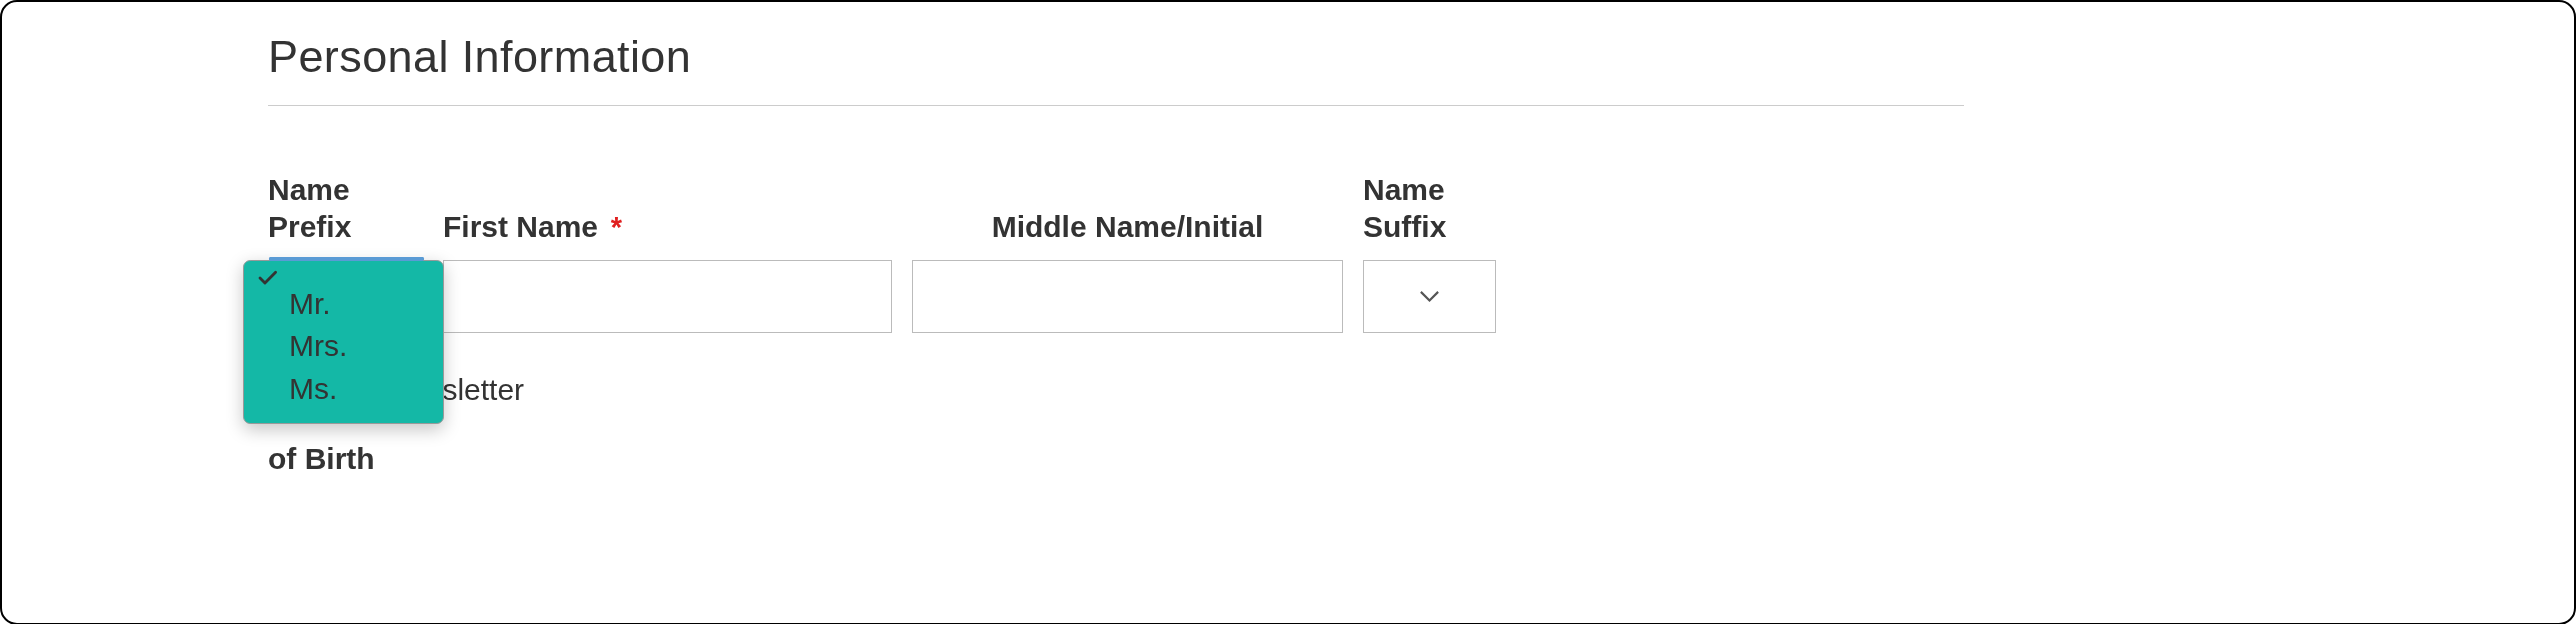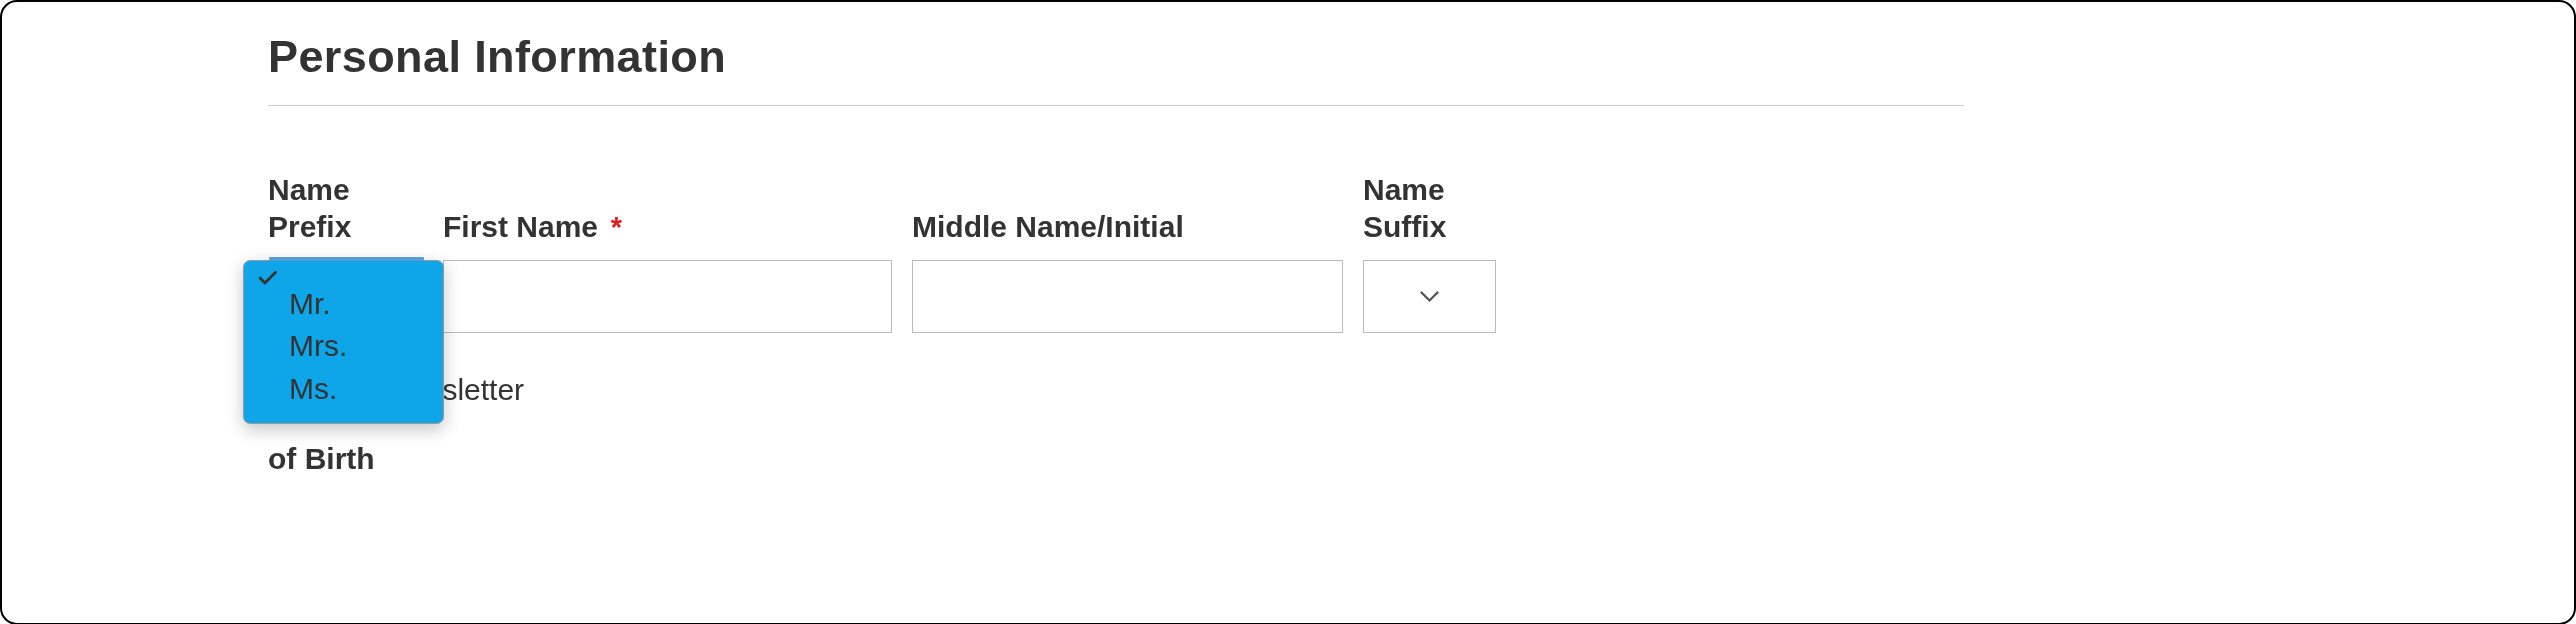--- a/index.html
+++ b/index.html
@@ -24,21 +24,21 @@
       left: 0;
       overflow: hidden;
     }
     .content {
       padding-left: 266px;
       padding-top: 29px;
       padding-right: 43px;
     }
     .section-title {
       font-size: 45px;
-      font-weight: 700;
+      font-weight: 400;
       color: #333;
       margin-bottom: 21.6px;
       letter-spacing: 0.4px;
     }
     .divider {
       border: none;
       border-top: 1.4px solid #ccc;
       width: 1696px;
       margin-bottom: 65px;
     }
@@ -67,21 +67,21 @@
     .text-input {
       border: 1.4px solid #bbb;
       height: 73px;
       font-size: 26px;
       padding: 0 11.5px;
       background: #fff;
     }
     .prefix-group { width: 155px; }
     .firstname-group { width: 449px; }
     .firstname-group .text-input { width: 449px; }
-    .middle-group { width: 431px; }
+    .middle-group { width: 431px; align-items: center; }
     .middle-group .text-input { width: 431px; }
     .lastname-group { width: 431px; }
     .lastname-group .text-input { width: 431px; }
     .suffix-group { width: 133px; }
 
     .suffix-select {
       border: 1.4px solid #bbb;
       height: 73px;
       width: 133px;
       background: #fff;
@@ -98,21 +98,21 @@
       stroke: #555;
       stroke-width: 3;
       fill: none;
     }
 
     .dropdown-open {
       position: absolute;
       top: 0;
       left: -25px;
       width: 201px;
-      background: #0ea5e9;
+      background: #14b8a6;
       border: 0.7px solid #999;
       border-radius: 7.2px;
       box-shadow: 0 5.8px 17px rgba(0,0,0,0.22);
       padding: 13px 0;
       z-index: 100;
     }
     .dropdown-before-line {
       position: absolute;
       top: -4.3px;
       left: 25px;

